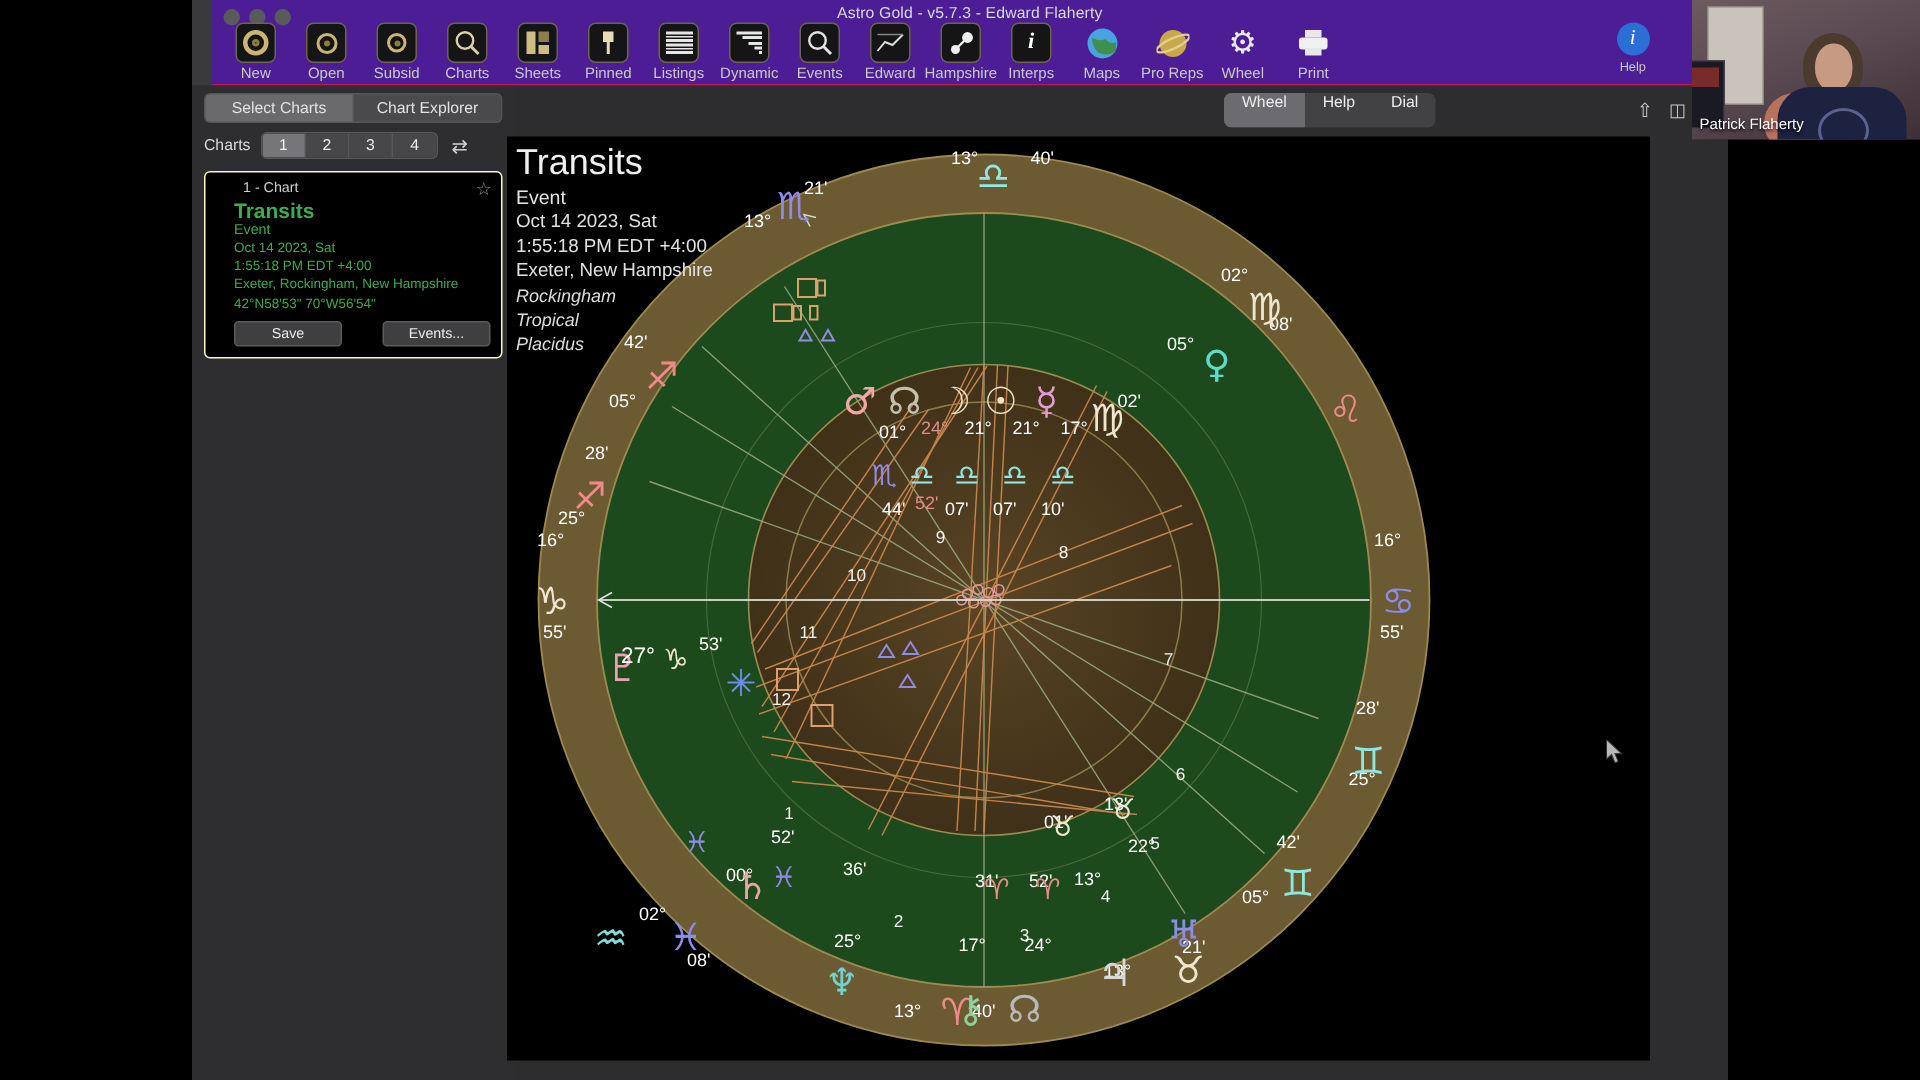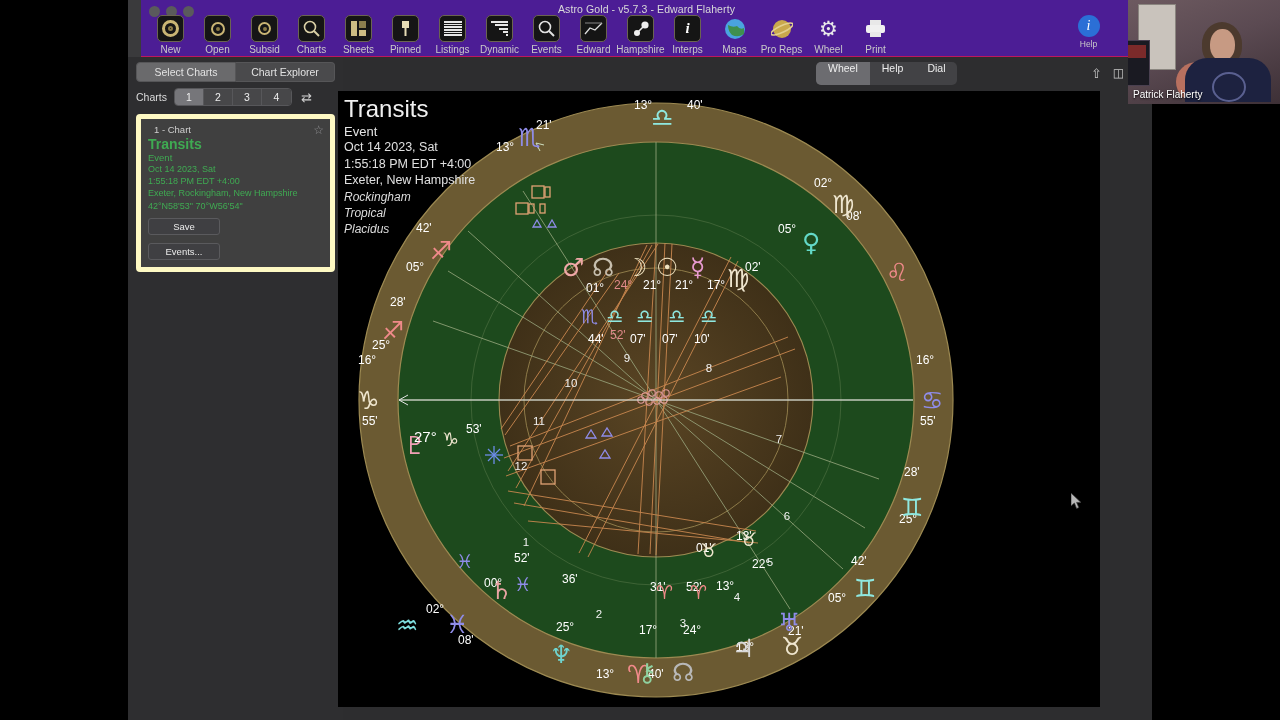--- a/index.html
+++ b/index.html
@@ -79,29 +79,29 @@
 
   #charts-row{ display:flex; align-items:center; gap:7px; margin-bottom:8px; }
   #charts-row .cap{ font-size:10.5px; color:#dcdcdc; }
   #chartnums{ display:flex; border:1px solid #57575a; border-radius:4px; overflow:hidden; }
   #chartnums div{ width:29px; text-align:center; font-size:10.5px; padding:2px 0; color:#eee; background:#474749; border-right:1px solid #57575a; }
   #chartnums div:last-child{ border-right:none; }
   #chartnums div.sel{ background:#76767a; }
   #shuffle-icon{ font-size:13px; color:#cfcfcf; margin-left:2px; }
 
   #chart-card{
-    background:#404040; border:5px solid #fef9c3; border-radius:4px;
-    padding:5px 7px 7px 7px; position:relative;
+    background:#000000; border:1px solid #fef9c3; border-radius:4px;
+    padding:5px 7px 7px 19px; position:relative;
   }
   #chart-card .cardhead{ font-size:9.5px; color:#cfcfcf; padding-left:6px; }
   #star-icon{ position:absolute; right:6px; top:4px; font-size:12px; color:#8d8d90; }
   #card-title{ font-size:14px; font-weight:bold; color:#3faa52; line-height:1.15; margin-top:1px; }
   #card-sub{ font-size:9.5px; color:#3faa52; }
   .cardline{ font-size:9px; color:#3faa52; line-height:1.35; }
-  #card-btns{ display:flex; justify-content:space-between; margin-top:6px; gap:8px;flex-direction:column; }
+  #card-btns{ display:flex; justify-content:space-between; margin-top:6px; gap:8px; }
   #card-btns button{
     font-family:inherit; font-size:9.5px; color:#eaeaea;
     background:#3f3f42; border:1px solid #5a5a5d; border-radius:3px;
     padding:2px 0; width:72px;
   }
 
   
   #clockbar{ position:absolute; left:215px; right:0; top:0; height:34px; }
   #clockgroup{
     position:absolute; left:125px; top:5px; height:23px;
@@ -131,21 +131,21 @@
   #chart-head{ position:absolute; left:6px; top:5px; pointer-events:none; }
   #ct-title{ font-size:24px; color:#f0f0f0; line-height:1.05; }
   #ct-sub{ font-size:13px; color:#e4e4e4; margin-top:3px; }
   .ct-line{ font-size:12.5px; color:#e0e0e0; line-height:1.33; }
   .ct-ital{ font-size:12px; color:#dcdcdc; font-style:italic; line-height:1.34; }
 
   #cursor{ position:absolute; left:733px; top:402px; width:12px; height:17px; }
 
   
   #video{
-    position:absolute; right:0; top:0; width:152px; height:104px;
+    position:absolute; right:0; top:0; width:152px; height:93px;
     overflow:hidden; background:#3b2f36;
   }
   #v-wall{ position:absolute; inset:0; background:linear-gradient(160deg,#6d5a60 0%,#5b4a52 45%,#3d3036 100%); }
   #v-door{ position:absolute; left:10px; top:4px; width:38px; height:66px; background:#c9c3bc; border:1px solid #8a857f; }
   #v-poster{ position:absolute; left:-4px; top:40px; width:26px; height:46px; background:#1a1a22; border:1px solid #4a4050; }
   #v-poster i{ position:absolute; left:3px; top:4px; width:18px; height:13px; background:#7b2a2a; display:block; }
   #v-person{ position:absolute; left:52px; top:22px; width:96px; height:75px; }
   #v-hair{ position:absolute; left:22px; top:0; width:40px; height:44px; border-radius:50% 50% 42% 42%; background:#4c3a2e; }
   #v-face{ position:absolute; left:30px; top:7px; width:25px; height:32px; border-radius:48%; background:#c79a83; }
   #v-body{ position:absolute; left:5px; top:36px; width:86px; height:44px; border-radius:22px 22px 0 0; background:#1d2240; }

